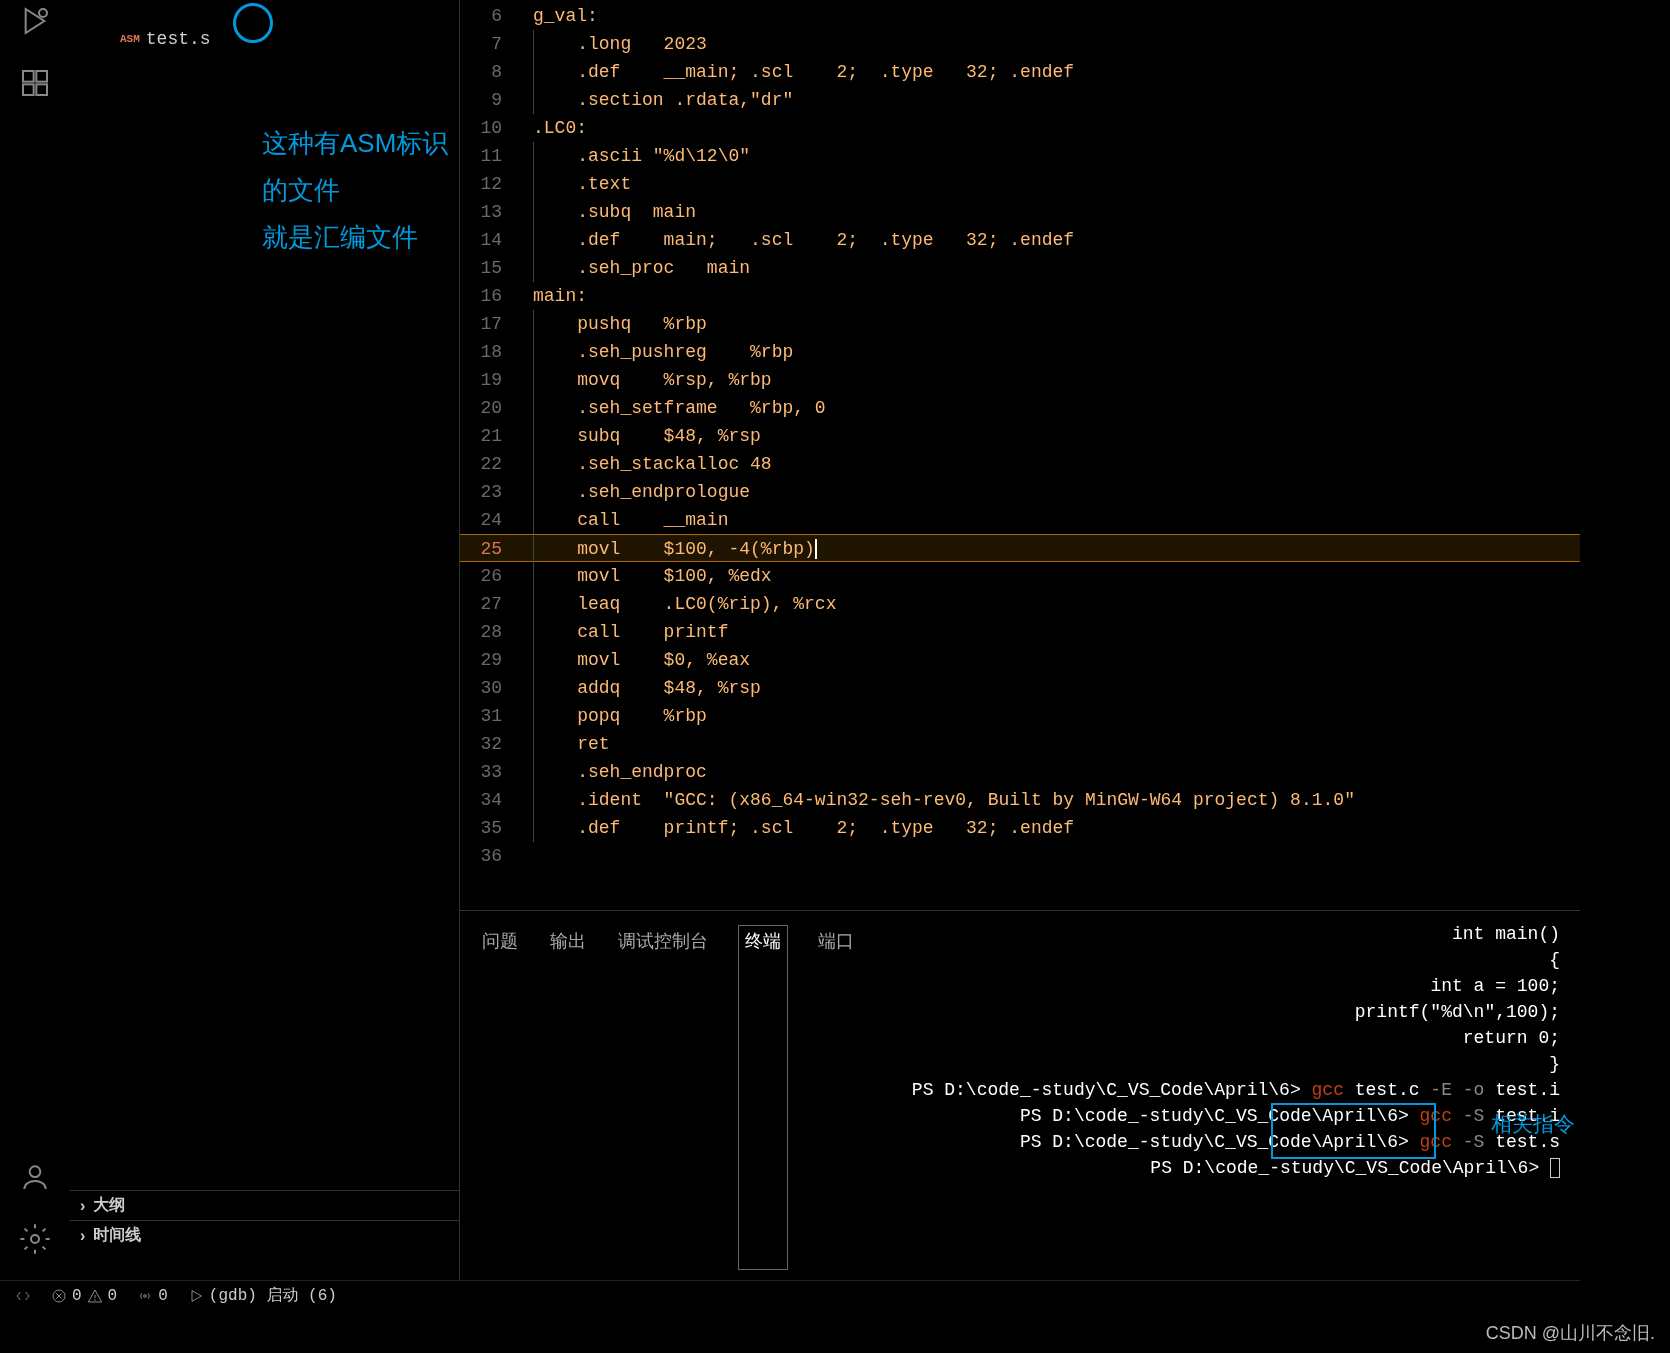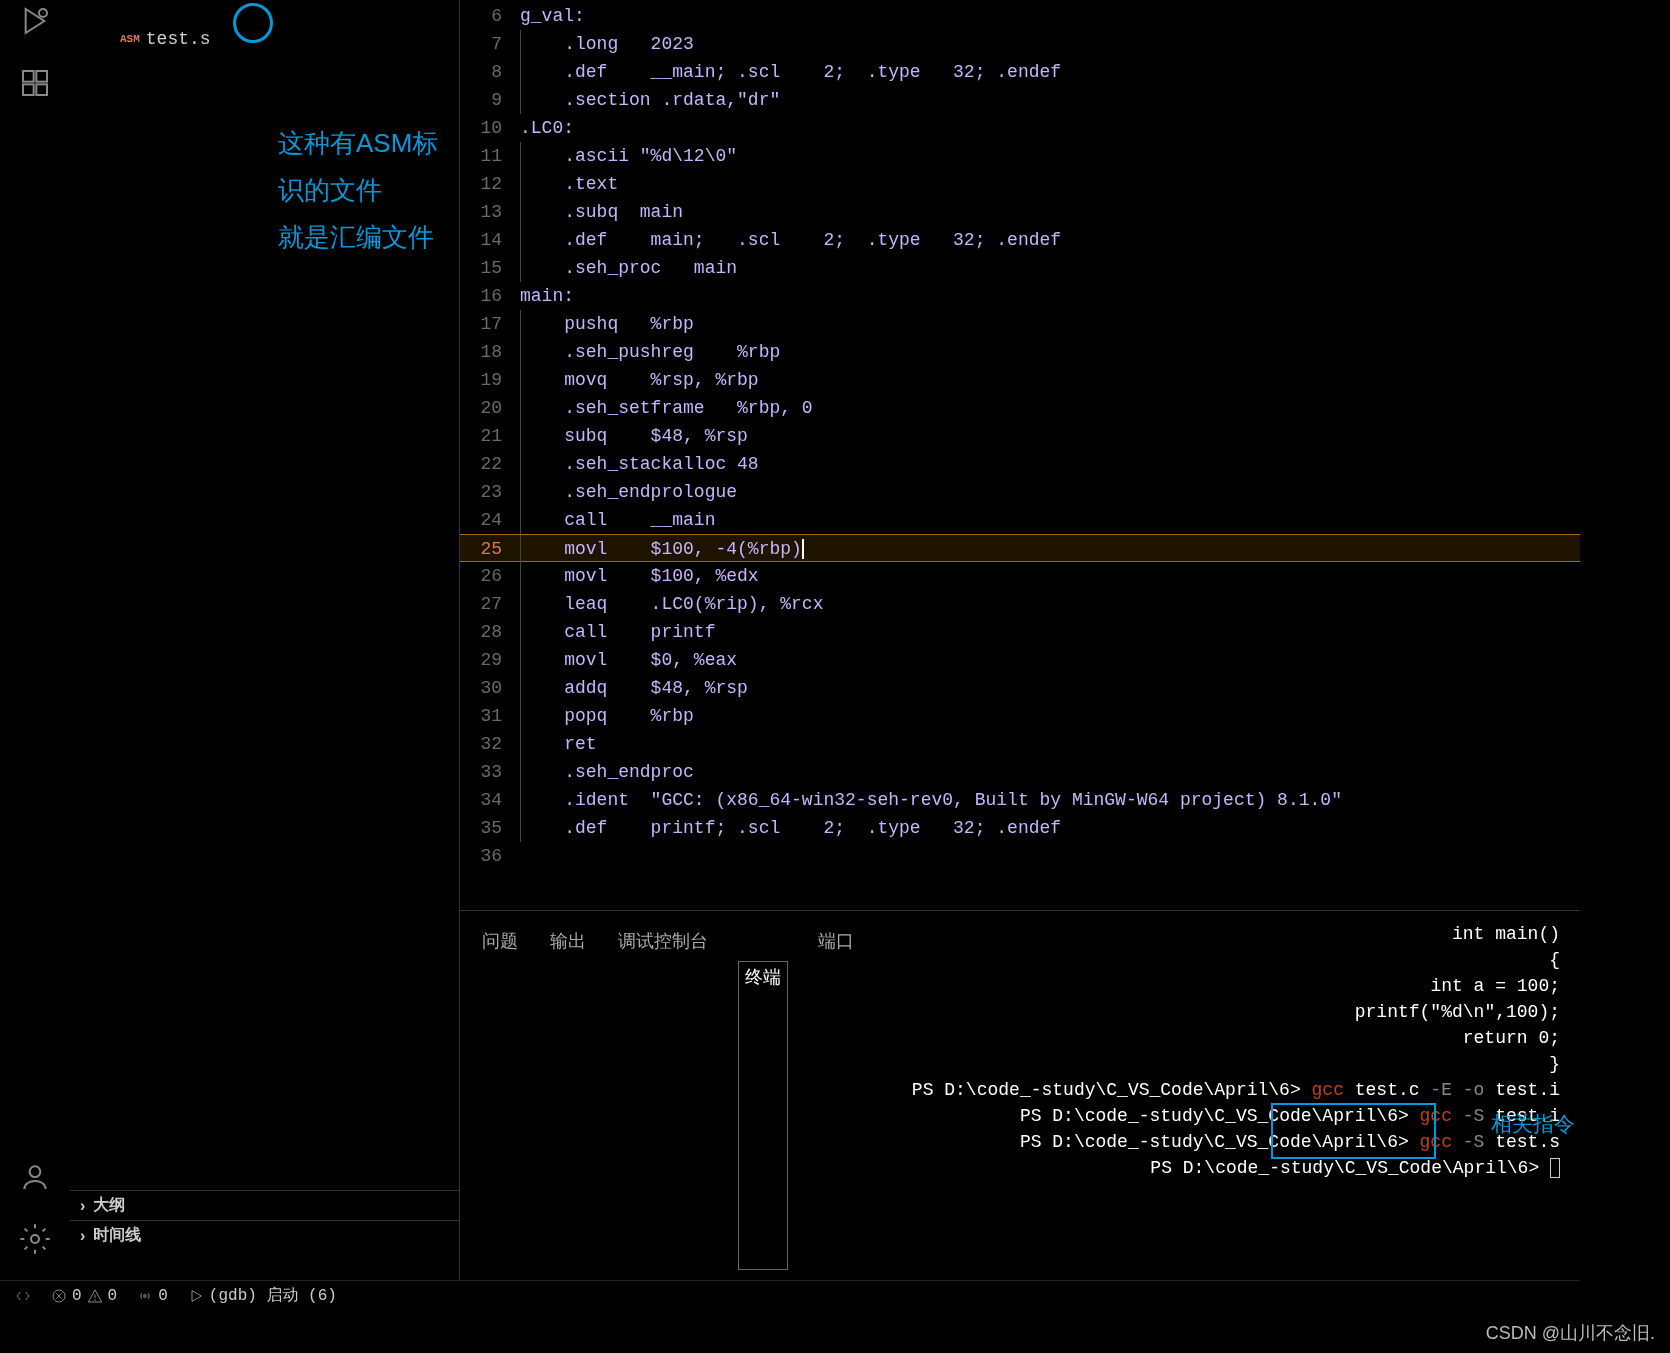--- a/index.html
+++ b/index.html
@@ -5,38 +5,38 @@
 * { margin:0; padding:0; box-sizing:border-box; }
 body { background:#000; color:#fff; font-family:'Consolas','Courier New',monospace; font-size:18px; width:1670px; height:1353px; overflow:hidden; position:relative; }
 .app { display:flex; height:1280px; width:1580px; background:#000; }
 .activity-bar { width:70px; background:#000; display:flex; flex-direction:column; align-items:center; padding-top:5px; gap:25px; }
 .activity-bar svg { width:32px; height:32px; fill:none; stroke:#888; stroke-width:1.5; }
 .activity-bottom { margin-top:auto; margin-bottom:20px; display:flex; flex-direction:column; gap:25px; align-items:center; }
 .sidebar { width:390px; background:#000; border-right:1px solid #333; position:relative; }
 .file-item { display:flex; align-items:center; padding:3px 50px; color:#ccc; font-size:18px; position:relative;margin-top:26px; }
 .asm-badge { color:#d97757; font-size:11px; font-weight:bold; margin-right:6px; }
 .asm-circle { position:absolute; left:163px; top:3px; width:40px; height:40px; border:3px solid #0099dd; border-radius:50%; pointer-events:none; }
-.annotation1 { position:absolute; left:208px; top:120px; color:#0099dd; font-size:26px; line-height:1.8; font-family:'Microsoft YaHei',sans-serif; }
+.annotation1 { position:absolute; left:192px; top:120px; color:#0099dd; font-size:26px; line-height:1.8; font-family:'Microsoft YaHei',sans-serif; }
 .outline-section { position:absolute; bottom:30px; left:0; right:0; }
 .section-hdr { display:flex; align-items:center; padding:4px 10px; color:#ccc; font-size:16px; font-family:'Microsoft YaHei',sans-serif; font-weight:bold; border-top:1px solid #333; }
 .section-hdr .chev { margin-right:8px; }
 .editor { flex:1; display:flex; flex-direction:column; background:#000; }
 .code-area { flex:1; overflow:hidden; padding-top:2px; }
 .code-line { display:flex; height:28px; line-height:28px; white-space:pre; }
 .gutter { width:60px; text-align:right; padding-right:18px; color:#6a6a6a; font-size:18px; }
 .gutter.active { color:#d0d0d0; }
 .indent-guide { border-left:1px solid #444; display:inline-block; height:28px; vertical-align:top; }
-.code-content { flex:1; color:#c4b5fd; }
+.code-content { flex:1; color:#fdba74;margin-left:13px; }
 .code-line.highlighted { background:rgba(120,80,0,0.25); border-top:1px solid #aa6600; border-bottom:1px solid #aa6600; }
 .code-line.highlighted .gutter { color:#d97757; }
 .cursor-caret { border-right:2px solid #fff; }
 .panel { height:370px; border-top:1px solid #333; display:flex; flex-direction:row; }
 .panel-tabs { display:flex; gap:28px; padding:14px 20px 10px 20px; font-size:18px; font-family:'Microsoft YaHei',sans-serif; }
 .panel-tab { color:#aaa; cursor:pointer; padding:4px 2px; }
-.panel-tab.active { color:#fff; border:1px solid #666; padding:3px 6px;margin-top:36px; }
+.panel-tab.active { color:#fff; border:1px solid #666; padding:3px 6px; }
 .terminal { flex:1; padding:10px 20px; font-size:18px; line-height:26px; white-space:pre; color:#fff; overflow:hidden; position:relative;text-align:right; }
 .t-yellow { color:#c2410c; }
 .t-gray { color:#888; }
 .cmd-box { position:absolute; border:2px solid #0099dd; pointer-events:none; }
 .annotation2 { position:absolute; color:#0099dd; font-size:21px; font-family:'Microsoft YaHei',sans-serif; }
 .term-cursor { display:inline-block; width:10px; height:20px; border:1px solid #ccc; vertical-align:middle; }
 .status-bar { height:30px; background:#000; border-top:1px solid #222; display:flex; align-items:center; padding:0 15px; gap:20px; color:#ccc; font-size:16px; width:1580px; }
 .status-item { display:flex; align-items:center; gap:5px; }
 .status-item svg { width:16px; height:16px; stroke:#ccc; fill:none; }
 .watermark { position:absolute; bottom:8px; right:15px; color:#bbb; font-size:18px; font-family:'Microsoft YaHei',sans-serif; }

